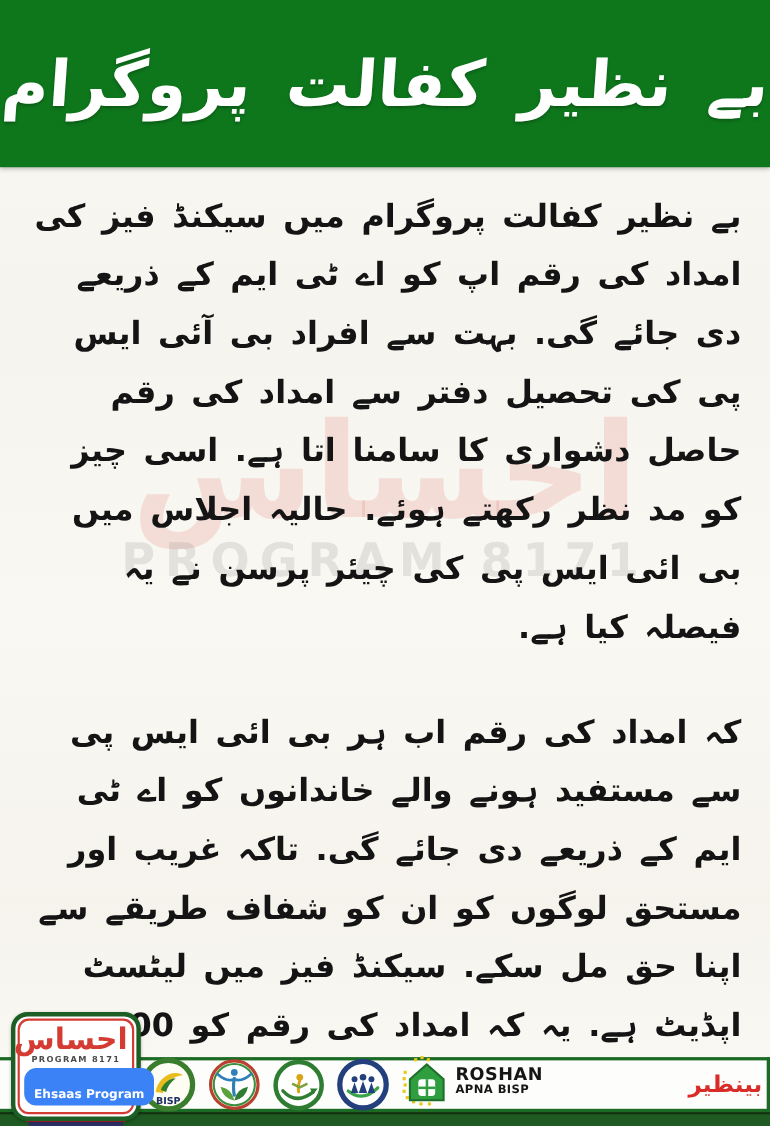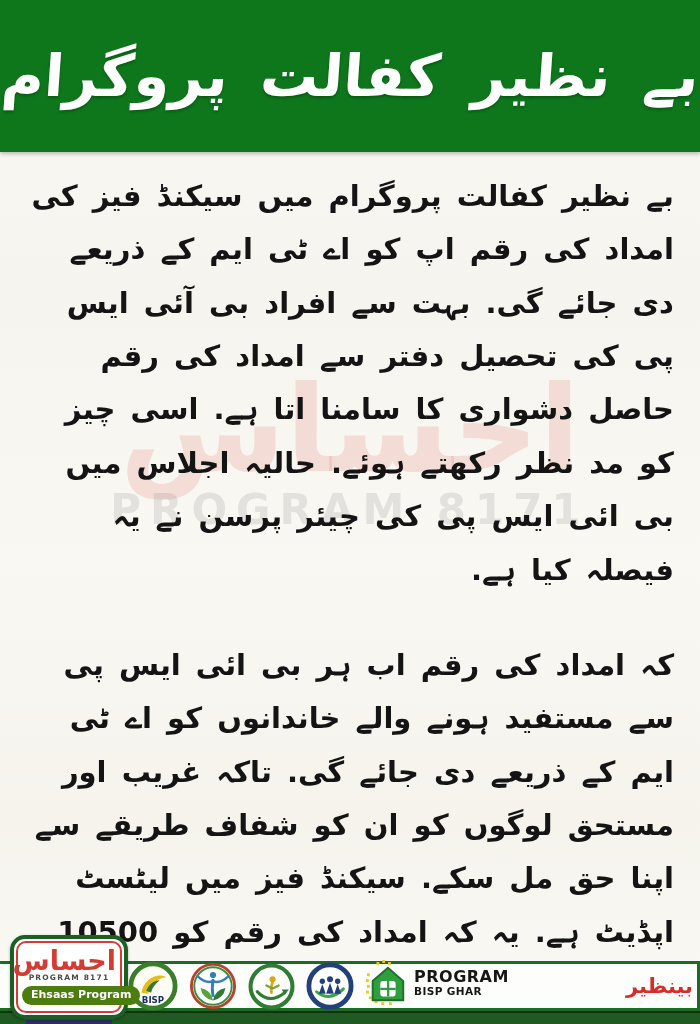--- a/index.html
+++ b/index.html
@@ -99,22 +99,22 @@
     box-shadow:0 1px 3px rgba(0,0,0,.3);
   }
   .ehsaas-inner {
     border:2px solid #d43c33; border-radius:10px;
     padding:4px 4px 6px 4px; text-align:center; background:#ffffff;
   }
   .ehsaas-urdu { color:#d43c33; font-size:27px; font-weight:bold; direction:rtl; line-height:1.05; }
   .ehsaas-prog { font-size:7.5px; font-weight:bold; letter-spacing:1.2px; color:#4a4a4a; margin-top:-2px; }
   .ehsaas-pill {
     margin:4px auto 0 auto; display:inline-block;
-    background:#4d7c0f; color:#ffffff; font-size:11px; font-weight:bold;
-    padding:2px 9px 4px 9px; border-radius:11px; white-space:nowrap;
+    background:#3b82f6; color:#ffffff; font-size:11px; font-weight:bold;
+    padding:17px 9px 4px 9px; border-radius:11px; white-space:nowrap;
   }
   .ehsaas-ribbon { position:absolute; z-index:1; left:14px; bottom:-8px; width:90px; }
   .ribbon-red  { height:9px; background:#b42026; }
   .ribbon-navy { height:7px; background:#2b2f63; width:86px; margin:0 auto; }
 </style>
 </head>
 <body>
 
 <div class="page">
 
@@ -185,22 +185,22 @@
           <rect x="12" y="2" width="3" height="3"></rect>
             <rect x="18" y="0" width="3" height="3"></rect>
             <rect x="24" y="2" width="3" height="3"></rect>
         </g>
         <path d="M8 22 L24 8 L40 22 L40 42 L8 42 Z" fill="#2e9e3f" stroke="#1f6f2c" stroke-width="2"></path>
         <rect x="16" y="22" width="16" height="16" rx="3" fill="#ffffff"></rect>
         <rect x="23" y="22" width="2.4" height="16" fill="#2e9e3f"></rect>
         <rect x="16" y="29" width="16" height="2.4" fill="#2e9e3f"></rect>
       </svg>
       <div class="roshan-text">
-        <div class="roshan-l1">PROGRAM</div>
-        <div class="roshan-l2">BISP GHAR</div>
+        <div class="roshan-l1">ROSHAN</div>
+        <div class="roshan-l2">APNA BISP</div>
       </div>
     </div>
 
     <div class="badges">
       <span class="badge-prefix">بینظیر</span>
 
     </div>
   </div>
 
   <div class="ehsaas">

